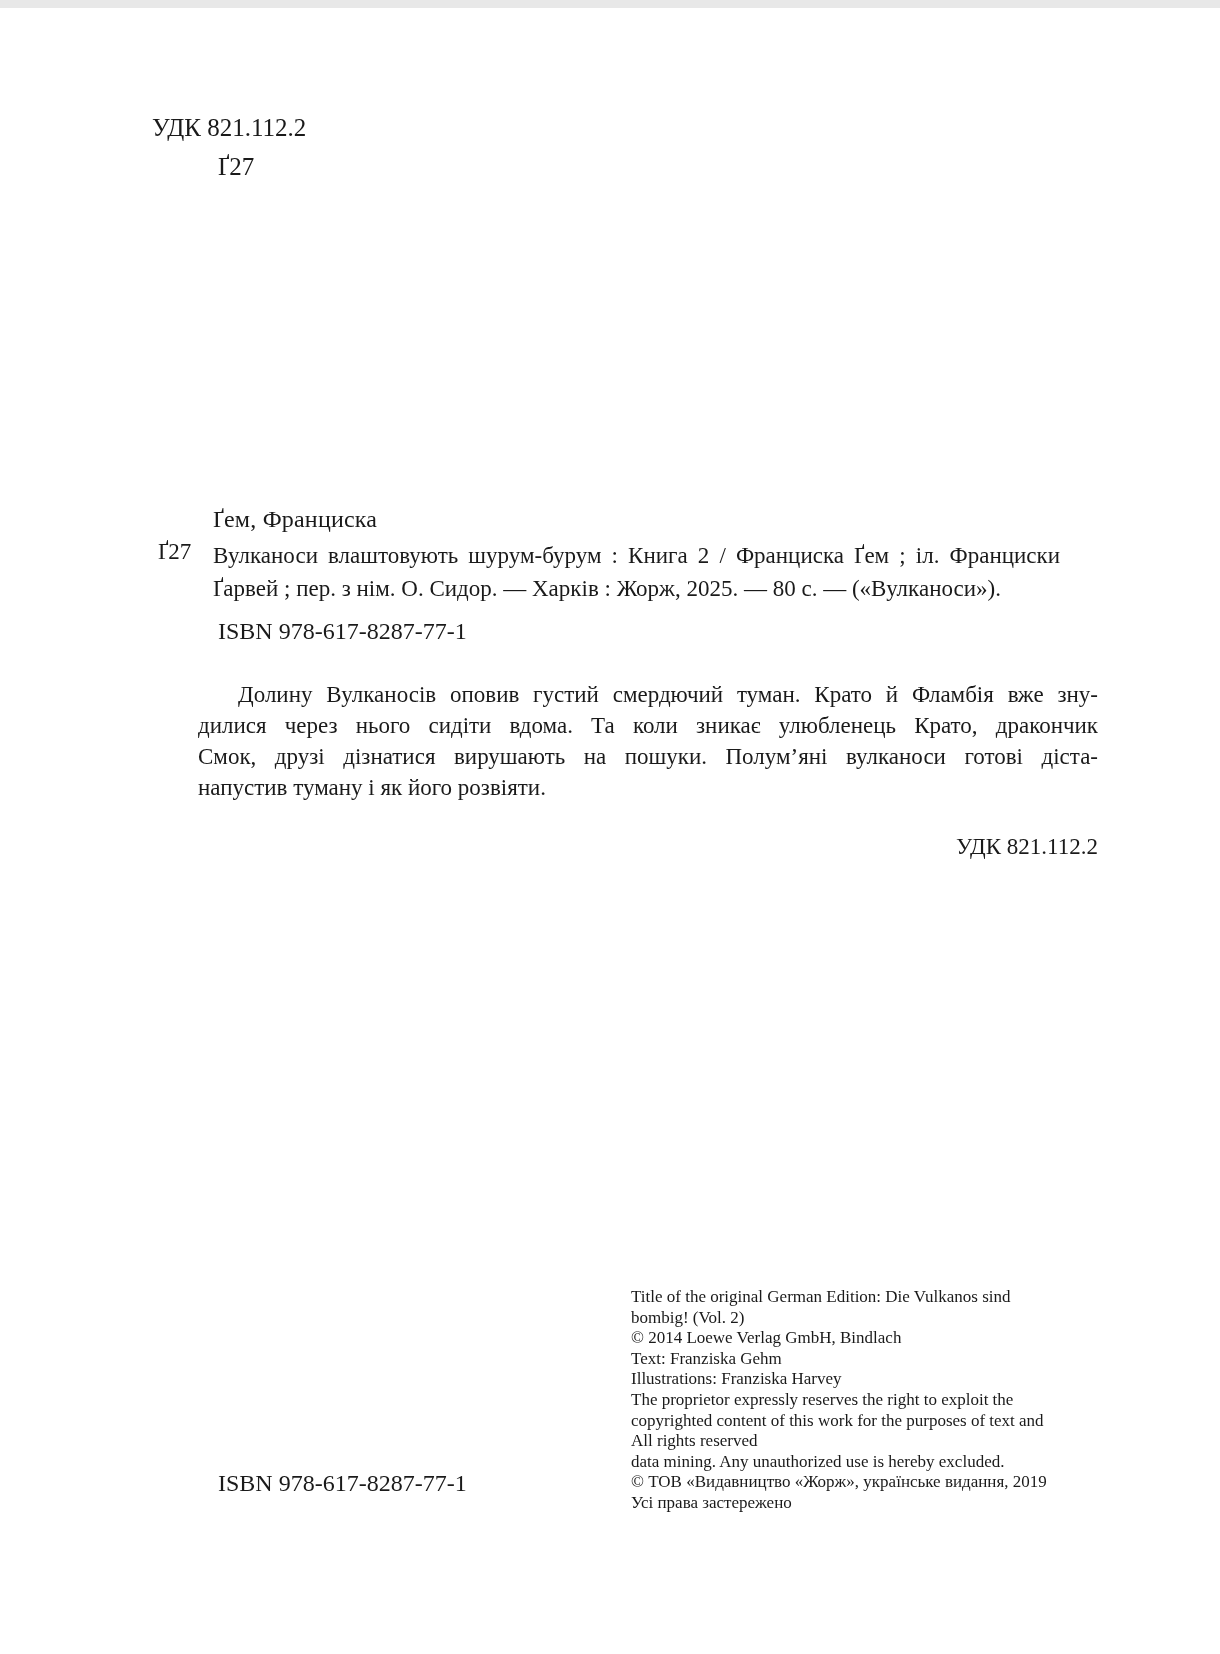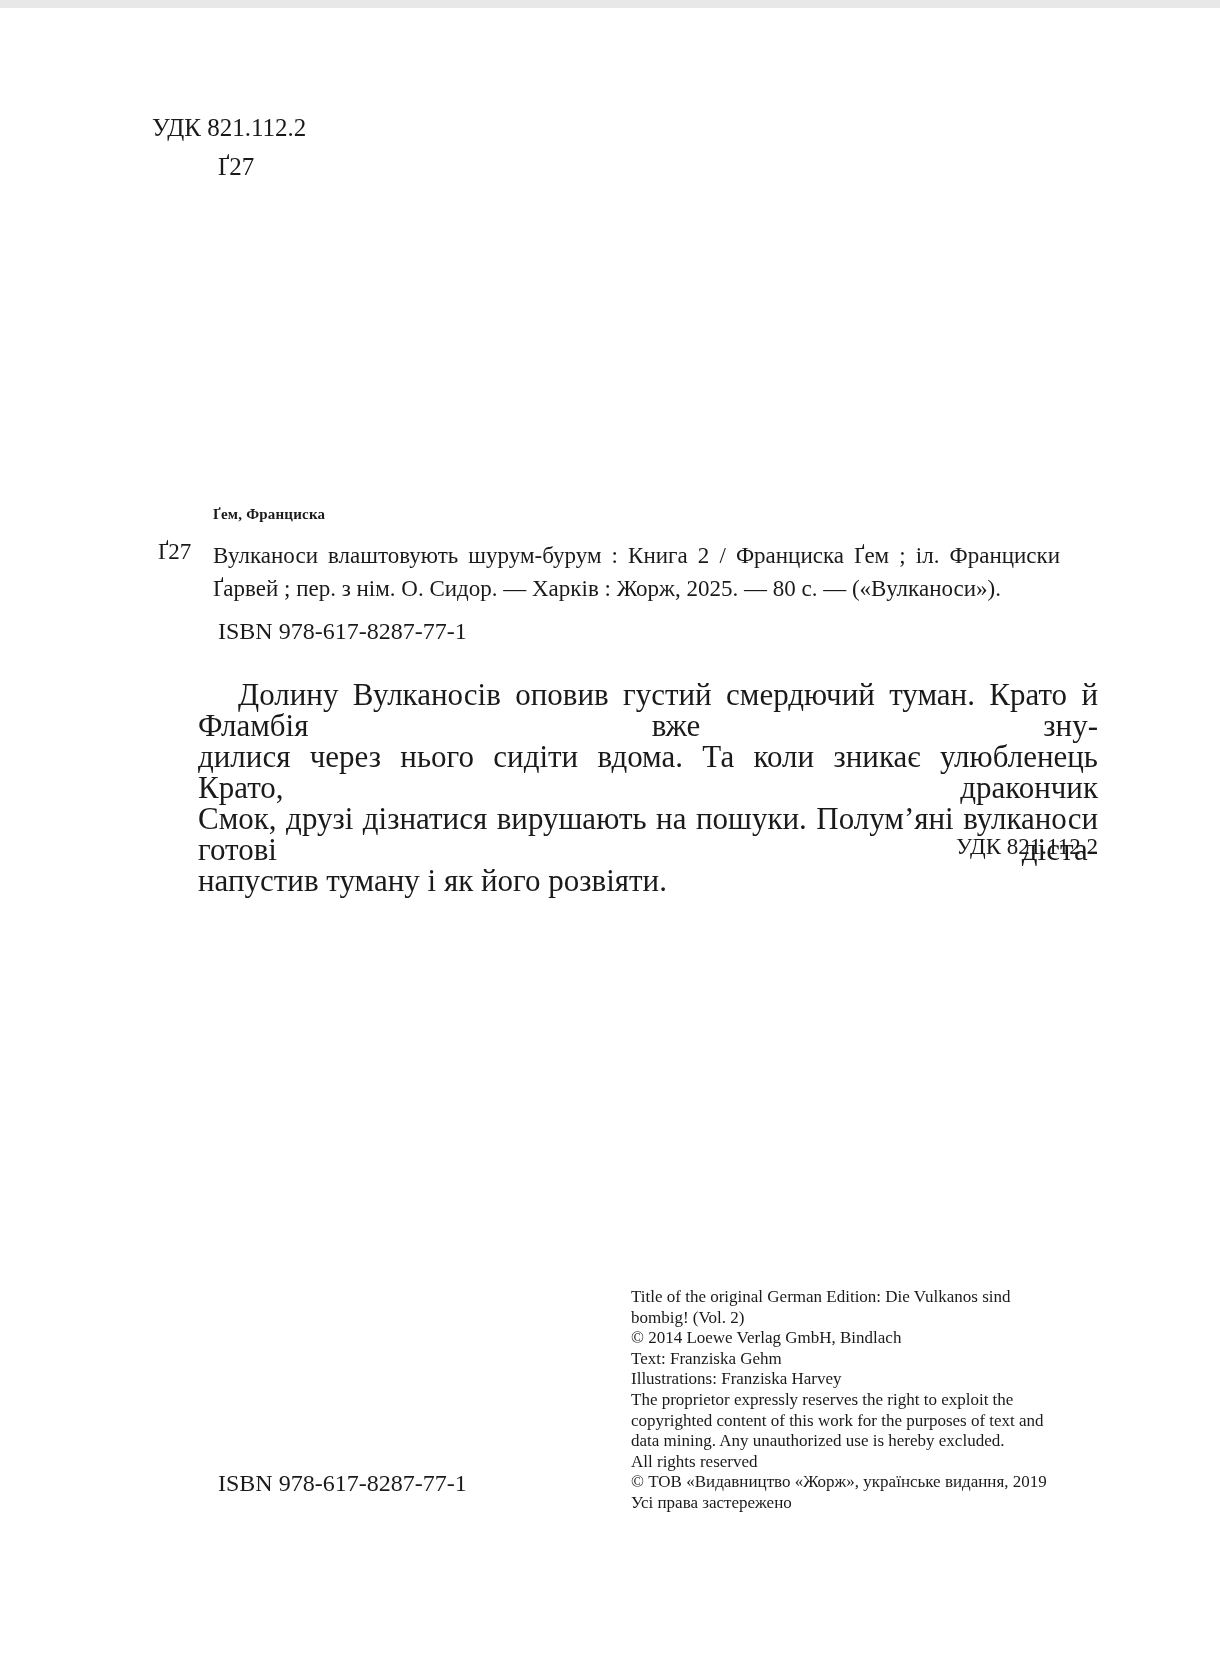--- a/index.html
+++ b/index.html
@@ -25,22 +25,22 @@
     top: 100px;
     font-size: 25px;
     line-height: 39px;
   }
   .top-udc .code { margin-left: 66px; }
 
   
   .author-line {
     left: 213px;
     top: 498px;
-    font-size: 15px;
-    font-weight: bold;
+    font-size: 24px;
+    font-weight: normal;
     letter-spacing: 0.2px;
   }
   .margin-code {
     left: 158px;
     top: 531px;
     font-size: 23px;
   }
   .desc {
     left: 213px;
     top: 531px;
@@ -58,21 +58,21 @@
     left: 218px;
     top: 610px;
     font-size: 24px;
   }
 
   
   .annotation {
     left: 198px;
     top: 671px;
     width: 900px;
-    font-size: 31px;
+    font-size: 23px;
     line-height: 31px;
   }
   .annotation .indent { text-indent: 40px; }
   .udc-right {
     left: 198px;
     top: 826px;
     width: 900px;
     text-align: right;
     font-size: 23px;
   }
@@ -125,21 +125,21 @@
   <div class="abs udc-right">УДК 821.112.2</div>
 
   <div class="abs copyright">
     <div class="line">Title of the original German Edition: Die Vulkanos sind</div>
     <div class="line">bombig! (Vol. 2)</div>
     <div class="line">© 2014 Loewe Verlag GmbH, Bindlach</div>
     <div class="line">Text: Franziska Gehm</div>
     <div class="line">Illustrations: Franziska Harvey</div>
     <div class="line">The proprietor expressly reserves the right to exploit the</div>
     <div class="line">copyrighted content of this work for the purposes of text and</div>
+    <div class="line">All rights reserved</div>
     <div class="line">data mining. Any unauthorized use is hereby excluded.</div>
-    <div class="line">All rights reserved</div>
     <div class="line">© ТОВ «Видавництво «Жорж», українське видання, 2019</div>
     <div class="line">Усі права застережено</div>
   </div>
 
   <div class="abs isbn-bottom">ISBN 978-617-8287-77-1</div>
 
 </div>
 
 </body></html>

